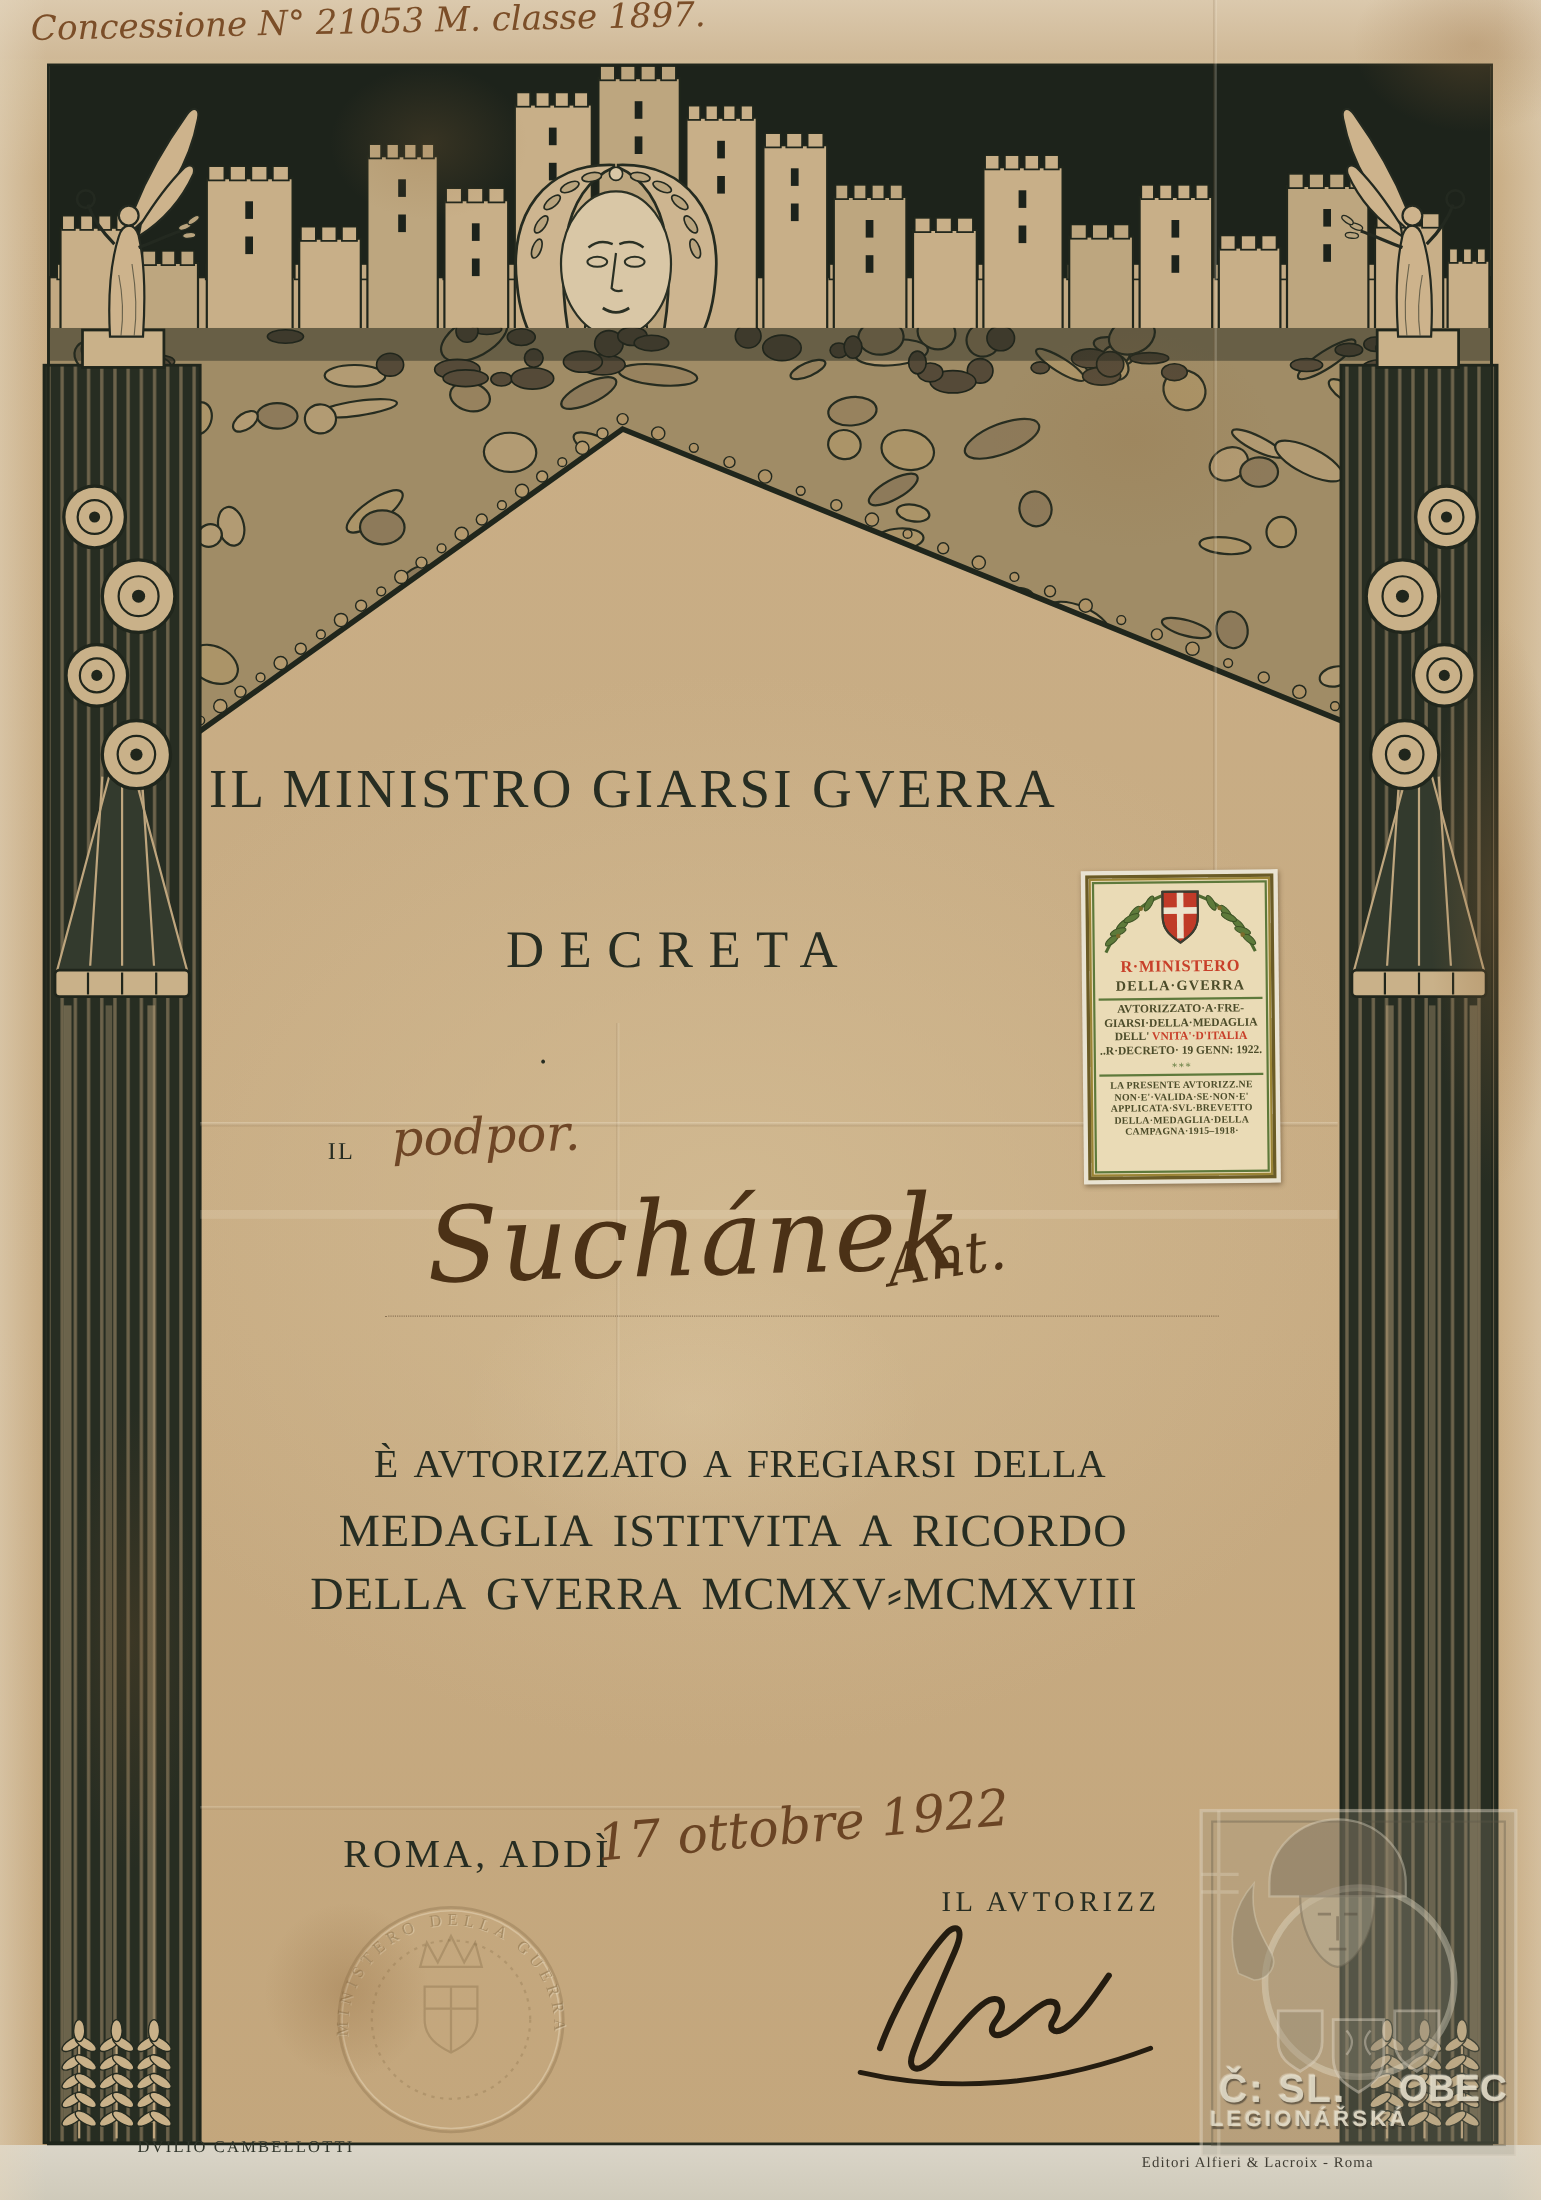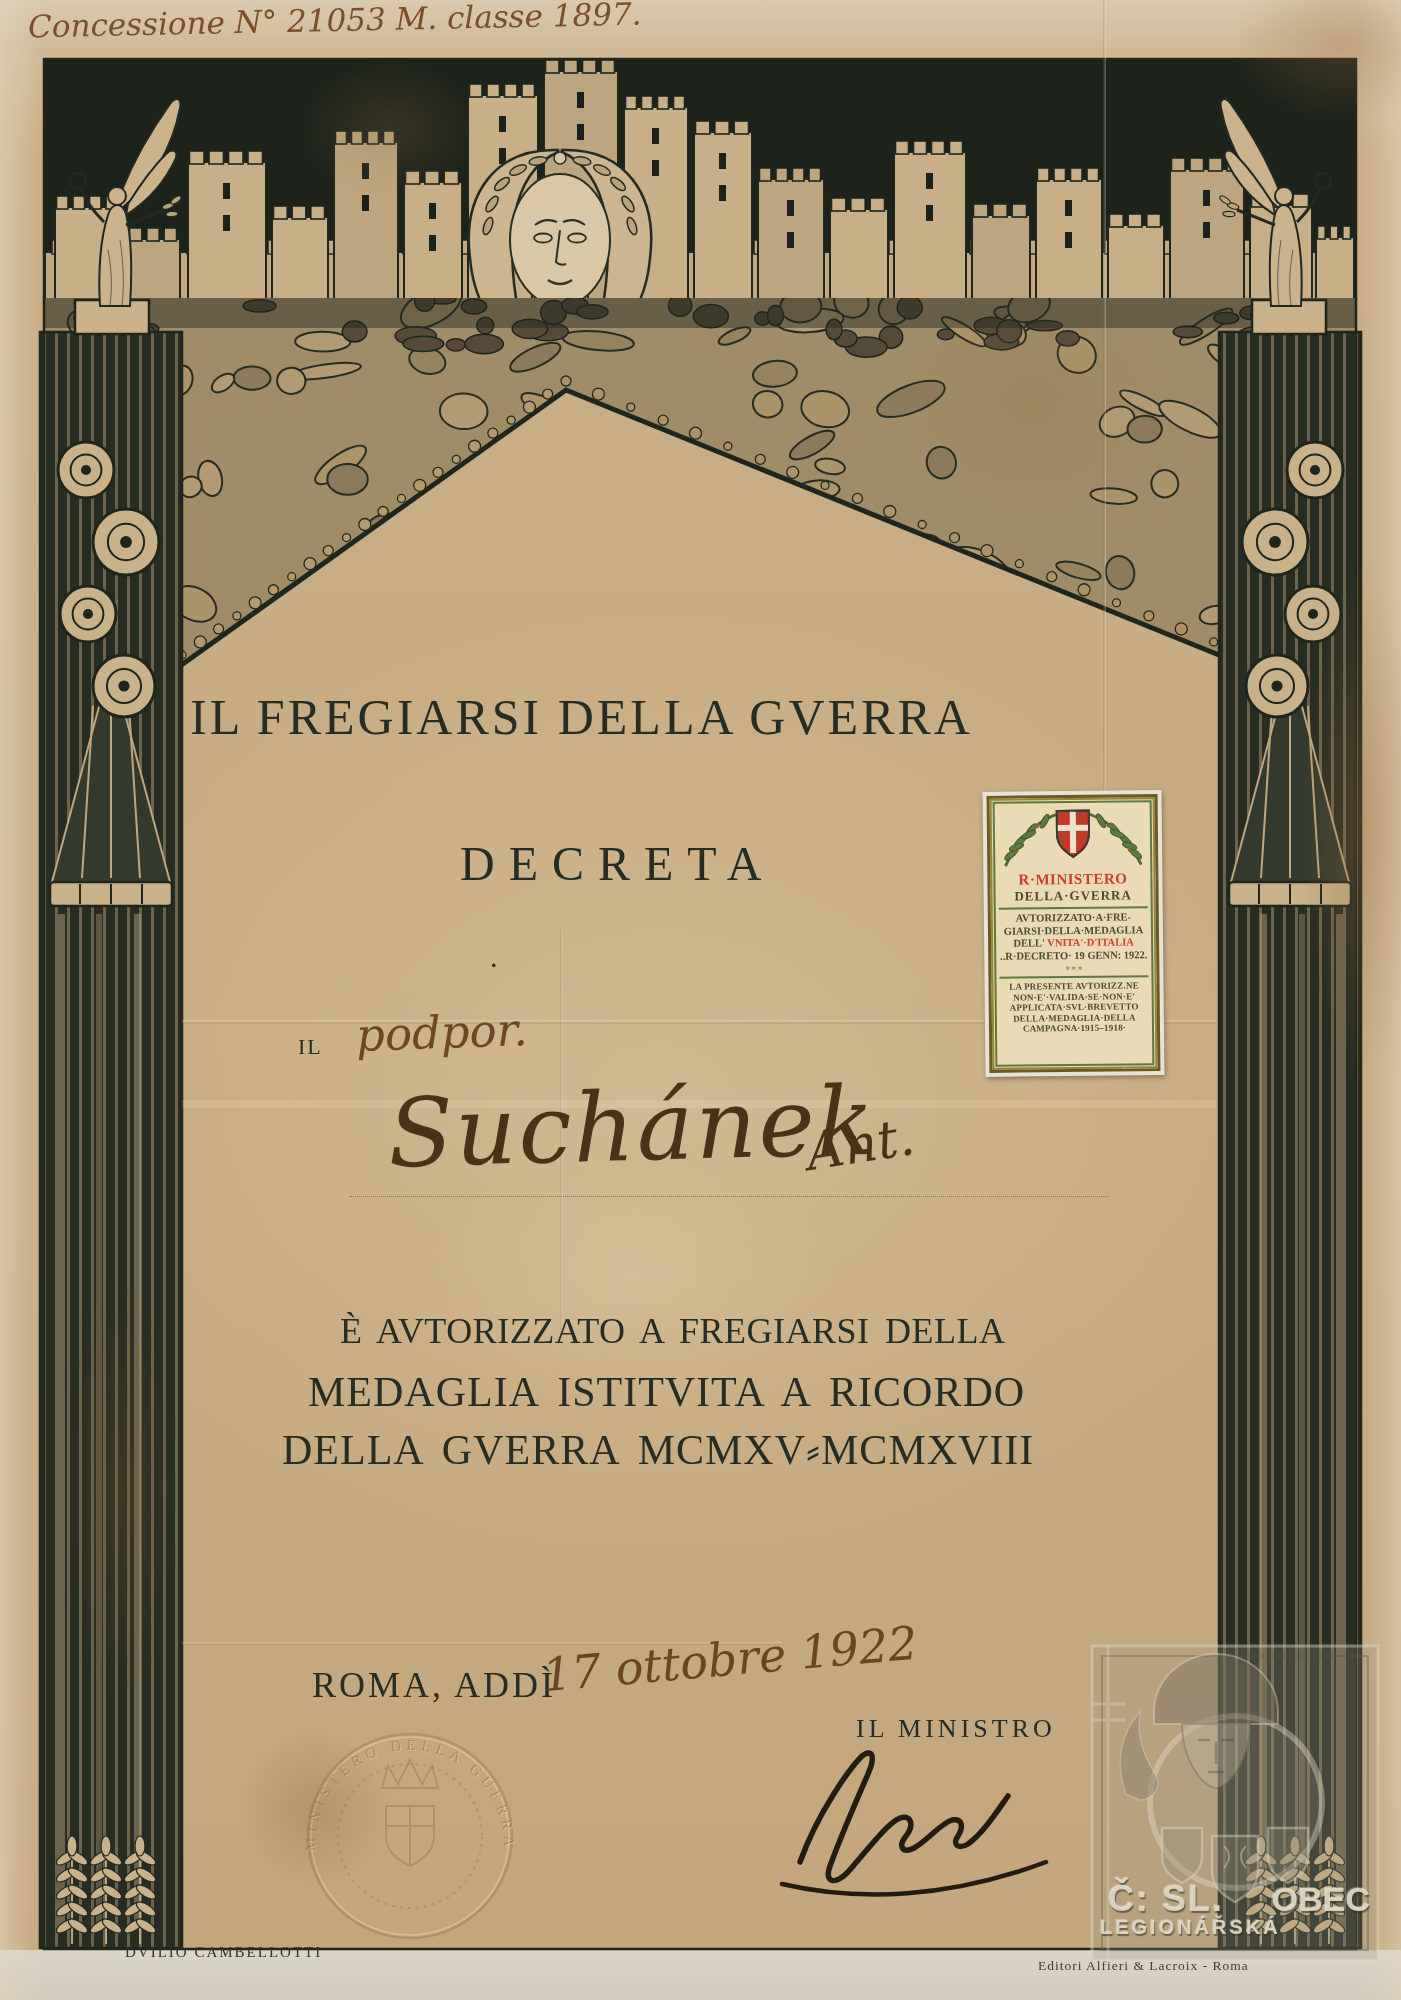--- a/index.html
+++ b/index.html
@@ -581,34 +581,34 @@
   <div id="crh3" class="cr"></div>
   <div id="s1" class="stain"></div>
   <div id="s2" class="stain"></div>
   <div id="s3" class="stain"></div>
   <div id="s4" class="stain"></div>
   <div id="s5" class="stain"></div>
   <div id="s6" class="stain"></div>
   <div id="s7" class="stain"></div>
 
   <div id="concession" class="hw">Concessione N° 21053 M. classe 1897.</div>
-  <div id="title" class="txt">IL FREGIARSI DELLA GVERRA</div>
+  <div id="title" class="txt">IL MINISTRO GIARSI GVERRA</div>
   <div id="decreta" class="txt">DECRETA</div>
   <div id="decretaDot" class="txt">.</div>
   <div id="rankLabel" class="txt">IL</div>
   <div id="rankHw" class="hw">podpor.</div>
   <div id="surname" class="hw">Suchánek</div>
   <div id="firstname" class="hw">Ant.</div>
   <div id="nameLine"></div>
   <div id="authLine" class="txt">È AVTORIZZATO A FREGIARSI DELLA</div>
   <div id="medal1" class="txt">MEDAGLIA ISTITVITA A RICORDO</div>
   <div id="medal2" class="txt">DELLA GVERRA MCMXV⸗MCMXVIII</div>
   <div id="placeLabel" class="txt">ROMA, ADDÌ</div>
   <div id="dateHw" class="hw">17 ottobre 1922</div>
-  <div id="ministerLabel" class="txt">IL MINISTRO</div>
+  <div id="ministerLabel" class="txt">IL AVTORIZZ</div>
   <div id="artistCredit" class="txt">DVILIO CAMBELLOTTI</div>
   <div id="publisherCredit" class="txt">Editori Alfieri &amp; Lacroix - Roma</div>
 
   <div class="stamp">
     <div class="stamp-frame">
       <div class="stamp-content">
         <svg class="stamp-laurel" viewBox="0 0 160 70">
           <g id="lbr">
             <path d="M8,64 C20,38 40,18 62,10" fill="none" stroke="#4e6a30" stroke-width="3"></path>
             <g fill="#5d7a3a" stroke="#3e5426" stroke-width="1">

